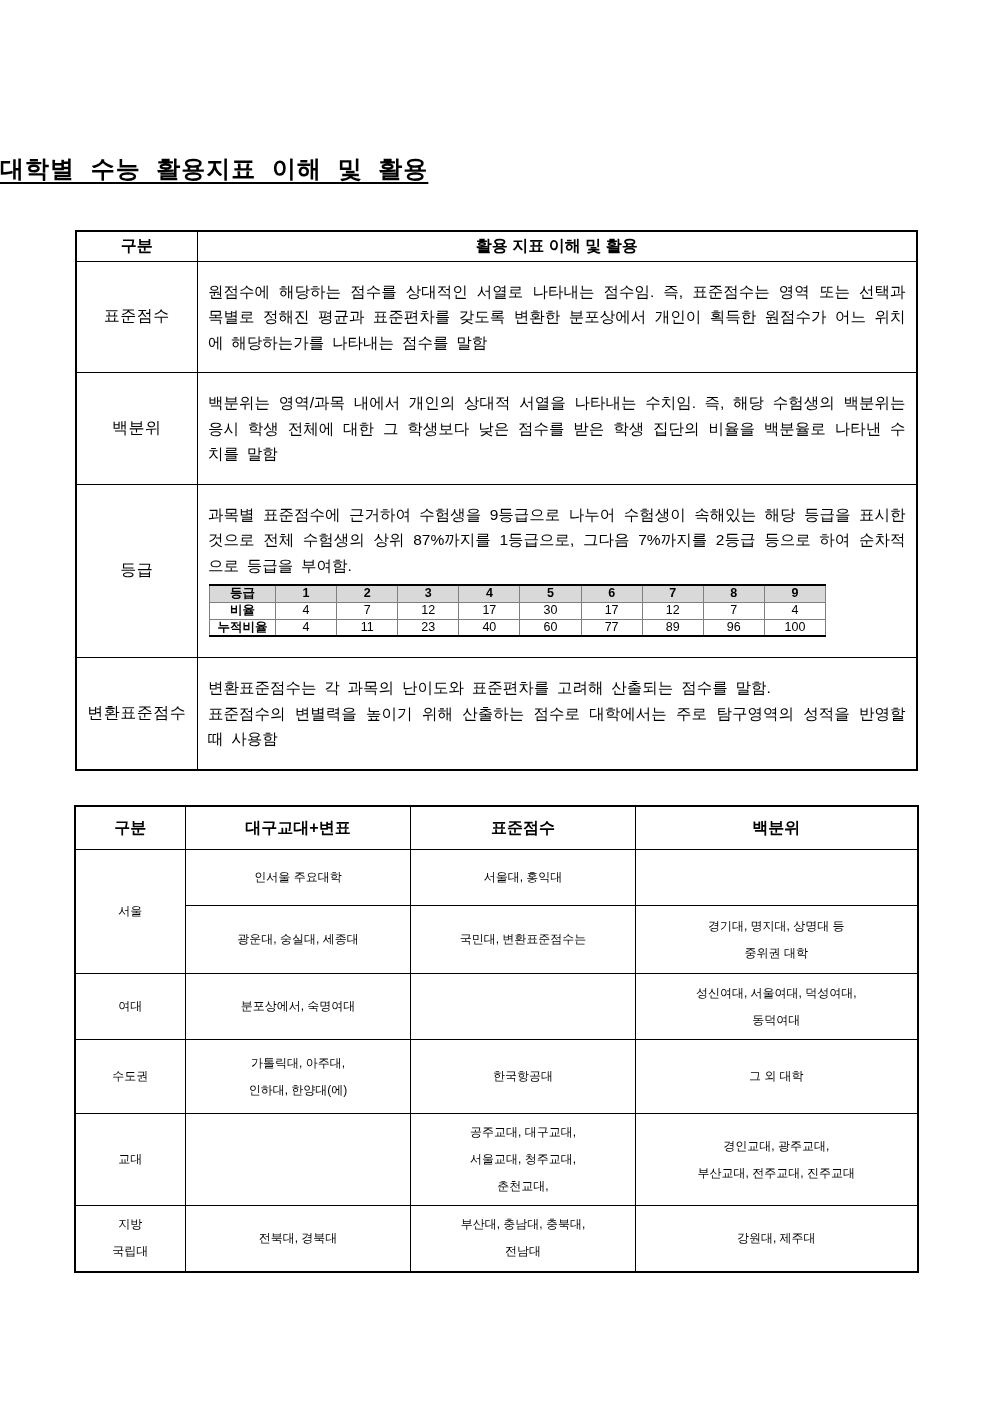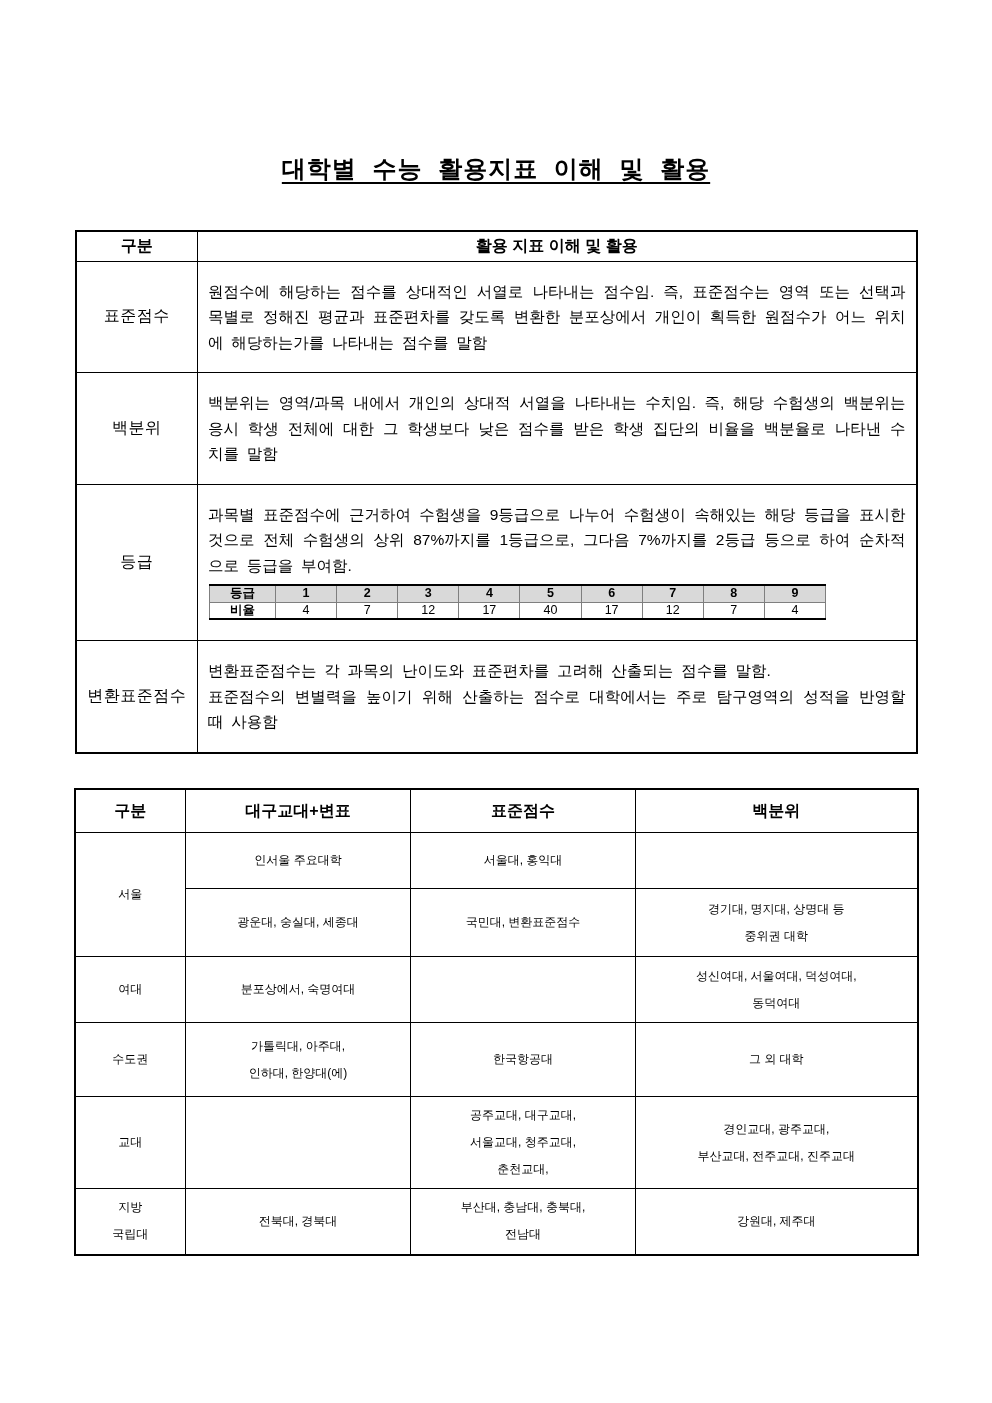--- a/index.html
+++ b/index.html
@@ -8,21 +8,21 @@
     width: 992px;
     height: 1403px;
     font-family: "Liberation Sans", "DejaVu Sans", sans-serif;
     color: #000;
     position: relative;
     overflow: hidden;
   }
   .page { padding-top: 152px; }
 
   .doc-title {
-    text-align: center;
+    text-align: left;
     font-size: 24px;
     font-weight: bold;
     letter-spacing: 1px;
     word-spacing: 8px;
     text-decoration: underline;
     text-underline-offset: 5px;
     text-decoration-thickness: 2px;
     line-height: 34px;
   }
 
@@ -141,25 +141,37 @@
                 <td>7</td>
                 <td>8</td>
                 <td>9</td>
               </tr>
               <tr>
                 <td class="glbl">비율</td>
                 <td>4</td>
                 <td>7</td>
                 <td>12</td>
                 <td>17</td>
-                <td>40</td>
+                <td>30</td>
                 <td>17</td>
                 <td>12</td>
                 <td>7</td>
                 <td>4</td>
+              </tr>
+              <tr>
+                <td class="glbl">누적비율</td>
+                <td>4</td>
+                <td>11</td>
+                <td>23</td>
+                <td>40</td>
+                <td>60</td>
+                <td>77</td>
+                <td>89</td>
+                <td>96</td>
+                <td>100</td>
               </tr>
             </tbody>
           </table>
         </td>
       </tr>
       <tr style="height:78px">
         <td class="lbl">변환표준점수</td>
         <td class="desc">
           <div class="par">변환표준점수는 각 과목의 난이도와 표준편차를 고려해 산출되는 점수를 말함.</div>
           <div class="par">표준점수의 변별력을 높이기 위해 산출하는 점수로 대학에서는 주로 탐구영역의 성적을 반영할 때 사용함</div>
@@ -183,21 +195,21 @@
         <td>백분위</td>
       </tr>
       <tr style="height:56px">
         <td rowspan="2">서울</td>
         <td>인서울 주요대학</td>
         <td>서울대, 홍익대</td>
         <td></td>
       </tr>
       <tr style="height:68px">
         <td>광운대, 숭실대, 세종대</td>
-        <td>국민대, 변환표준점수</td>
+        <td>국민대, 변환표준점수는</td>
         <td>경기대, 명지대, 상명대 등
 중위권 대학</td>
       </tr>
       <tr style="height:66px">
         <td>여대</td>
         <td>분포상에서, 숙명여대</td>
         <td></td>
         <td>성신여대, 서울여대, 덕성여대,
 동덕여대</td>
       </tr>

